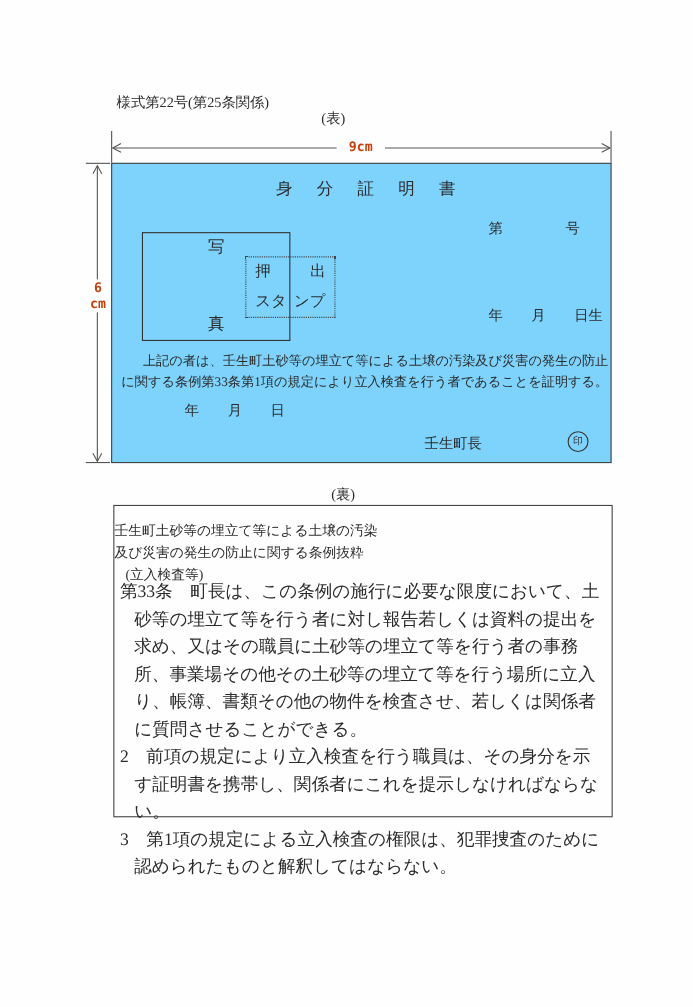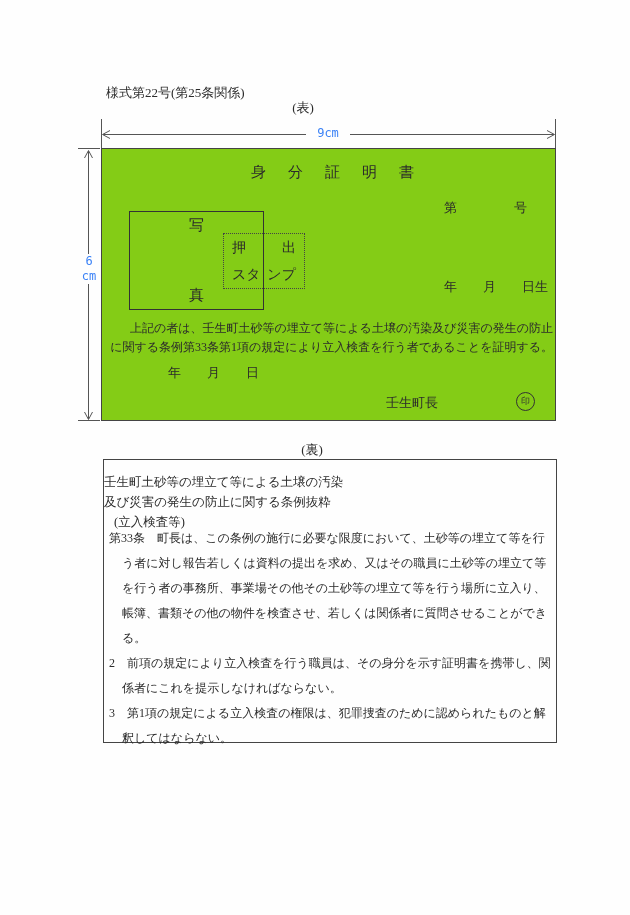--- a/index.html
+++ b/index.html
@@ -9,26 +9,26 @@
     color:#2b2b2b;
   }
   #page{position:relative;width:630px;height:915px;background:#fefefe;overflow:hidden;}
   .abs{position:absolute;}
   .label{font-size:13px;line-height:1.15;white-space:pre;}
   .mono{font-family:"DejaVu Sans Mono","Liberation Mono",monospace;}
   
   #dim-svg{position:absolute;left:70px;top:110px;width:500px;height:320px;}
   .dim-label{
     position:absolute;background:#fefefe;text-align:center;
-    font-size:12px;color:#3b82f6;line-height:15px;
+    font-size:12px;color:#c2410c;line-height:15px;font-weight:bold;
   }
   
   #front-card{
     position:absolute;left:101px;top:148px;width:455px;height:273px;
-    border:1px solid #444;box-sizing:border-box;background:#84cc16;
+    border:1px solid #444;box-sizing:border-box;background:#7dd3fc;
   }
   #card-title{
     position:absolute;left:149px;top:16px;
     font-size:15px;letter-spacing:22px;white-space:pre;line-height:1;
   }
   #cert-number-row{
     position:absolute;left:342px;top:52px;width:83px;
     display:flex;justify-content:space-between;font-size:13px;line-height:1;
   }
   #photo-box{
@@ -63,21 +63,21 @@
   
   #back-card{
     position:absolute;left:103px;top:459px;width:454px;height:284px;
     border:1px solid #444;box-sizing:border-box;background:#fefefe;
   }
   .back-title{width:100%;text-align:left;font-size:12.5px;line-height:20px;}
   #back-titles{position:absolute;left:0;top:12px;width:100%;}
   #section-heading{position:absolute;left:10px;top:56px;font-size:12.5px;line-height:1;}
   #back-body{
     position:absolute;left:5px;top:66px;width:444px;
-    font-size:12px;line-height:25px;font-family:Liberation Serif, serif;
+    font-size:16px;line-height:25px;font-family:Liberation Serif, serif;
   }
   #back-body p{margin:0;padding-left:13px;text-indent:-13px;}
 </style>
 </head>
 <body>
 
 <div id="page">
 
   <div class="abs label" style="left:86px;top:86px;font-size:13px;margin-left:20px;">様式第22号(第25条関係)</div>
 

